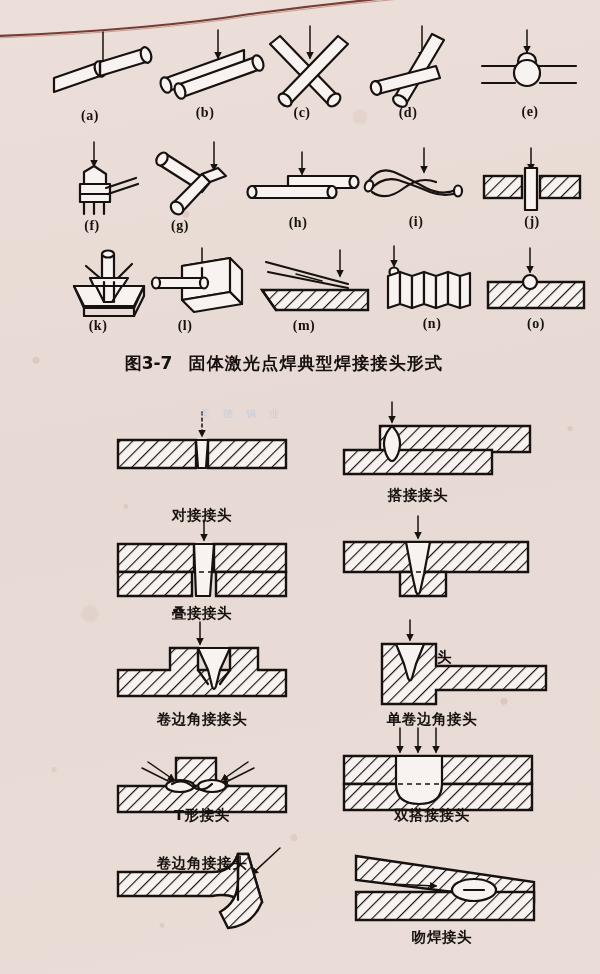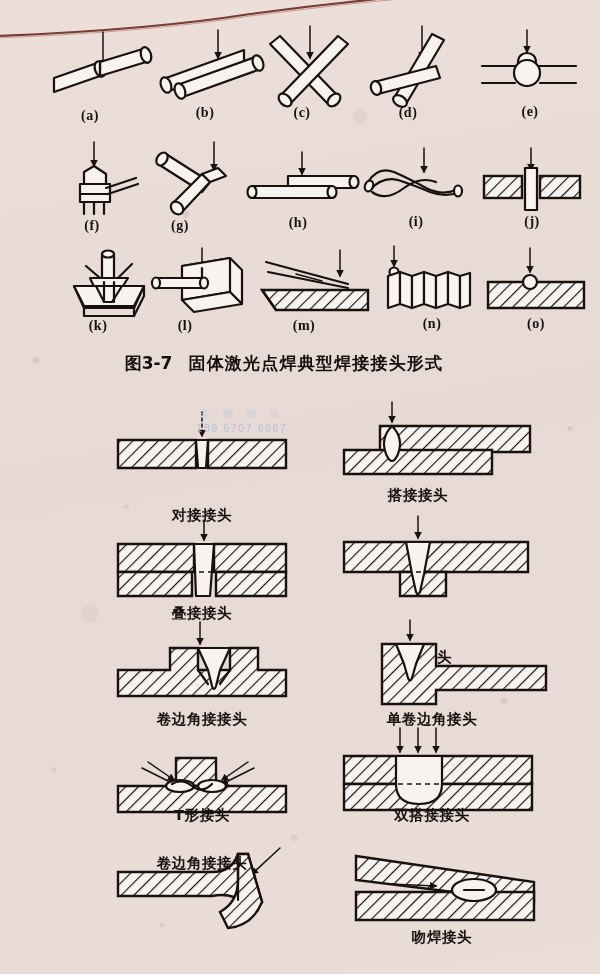--- a/index.html
+++ b/index.html
@@ -263,21 +263,20 @@
   <path class="ink" d="M 4 36 L 4 42"></path>
 </svg>
 <div class="lbl" style="top:316px;left:516px;width:40px;">(o)</div>
 
 <div class="caption" style="top:352px;">
   <span class="num">图3-7</span><span class="gap"></span><span>固体激光点焊典型焊接接头形式</span>
 </div>
 
 <div id="watermark">
   <span class="wm-name">圣 德 钢 业</span>
-  <span class="wm-phone">189 6707 6667</span>
 </div>
 
 <svg class="fig" style="top:410px;left:112px;" width="180" height="70" viewBox="0 0 180 70">
   <line class="ink-thin" x1="90" y1="2" x2="90" y2="26" marker-end="url(#arrowhead)" stroke-dasharray="3 3"></line>
   <path class="hatch-f" d="M 6 30 L 84 30 L 84 58 L 6 58 Z"></path>
   <path class="hatch-f" d="M 96 30 L 174 30 L 174 58 L 96 58 Z"></path>
   <path class="white-f" d="M 84 30 L 96 30 L 94 58 L 86 58 Z"></path>
 </svg>
 <div class="cn-lbl" style="top:506px;left:202px;">对接接头</div>
 

